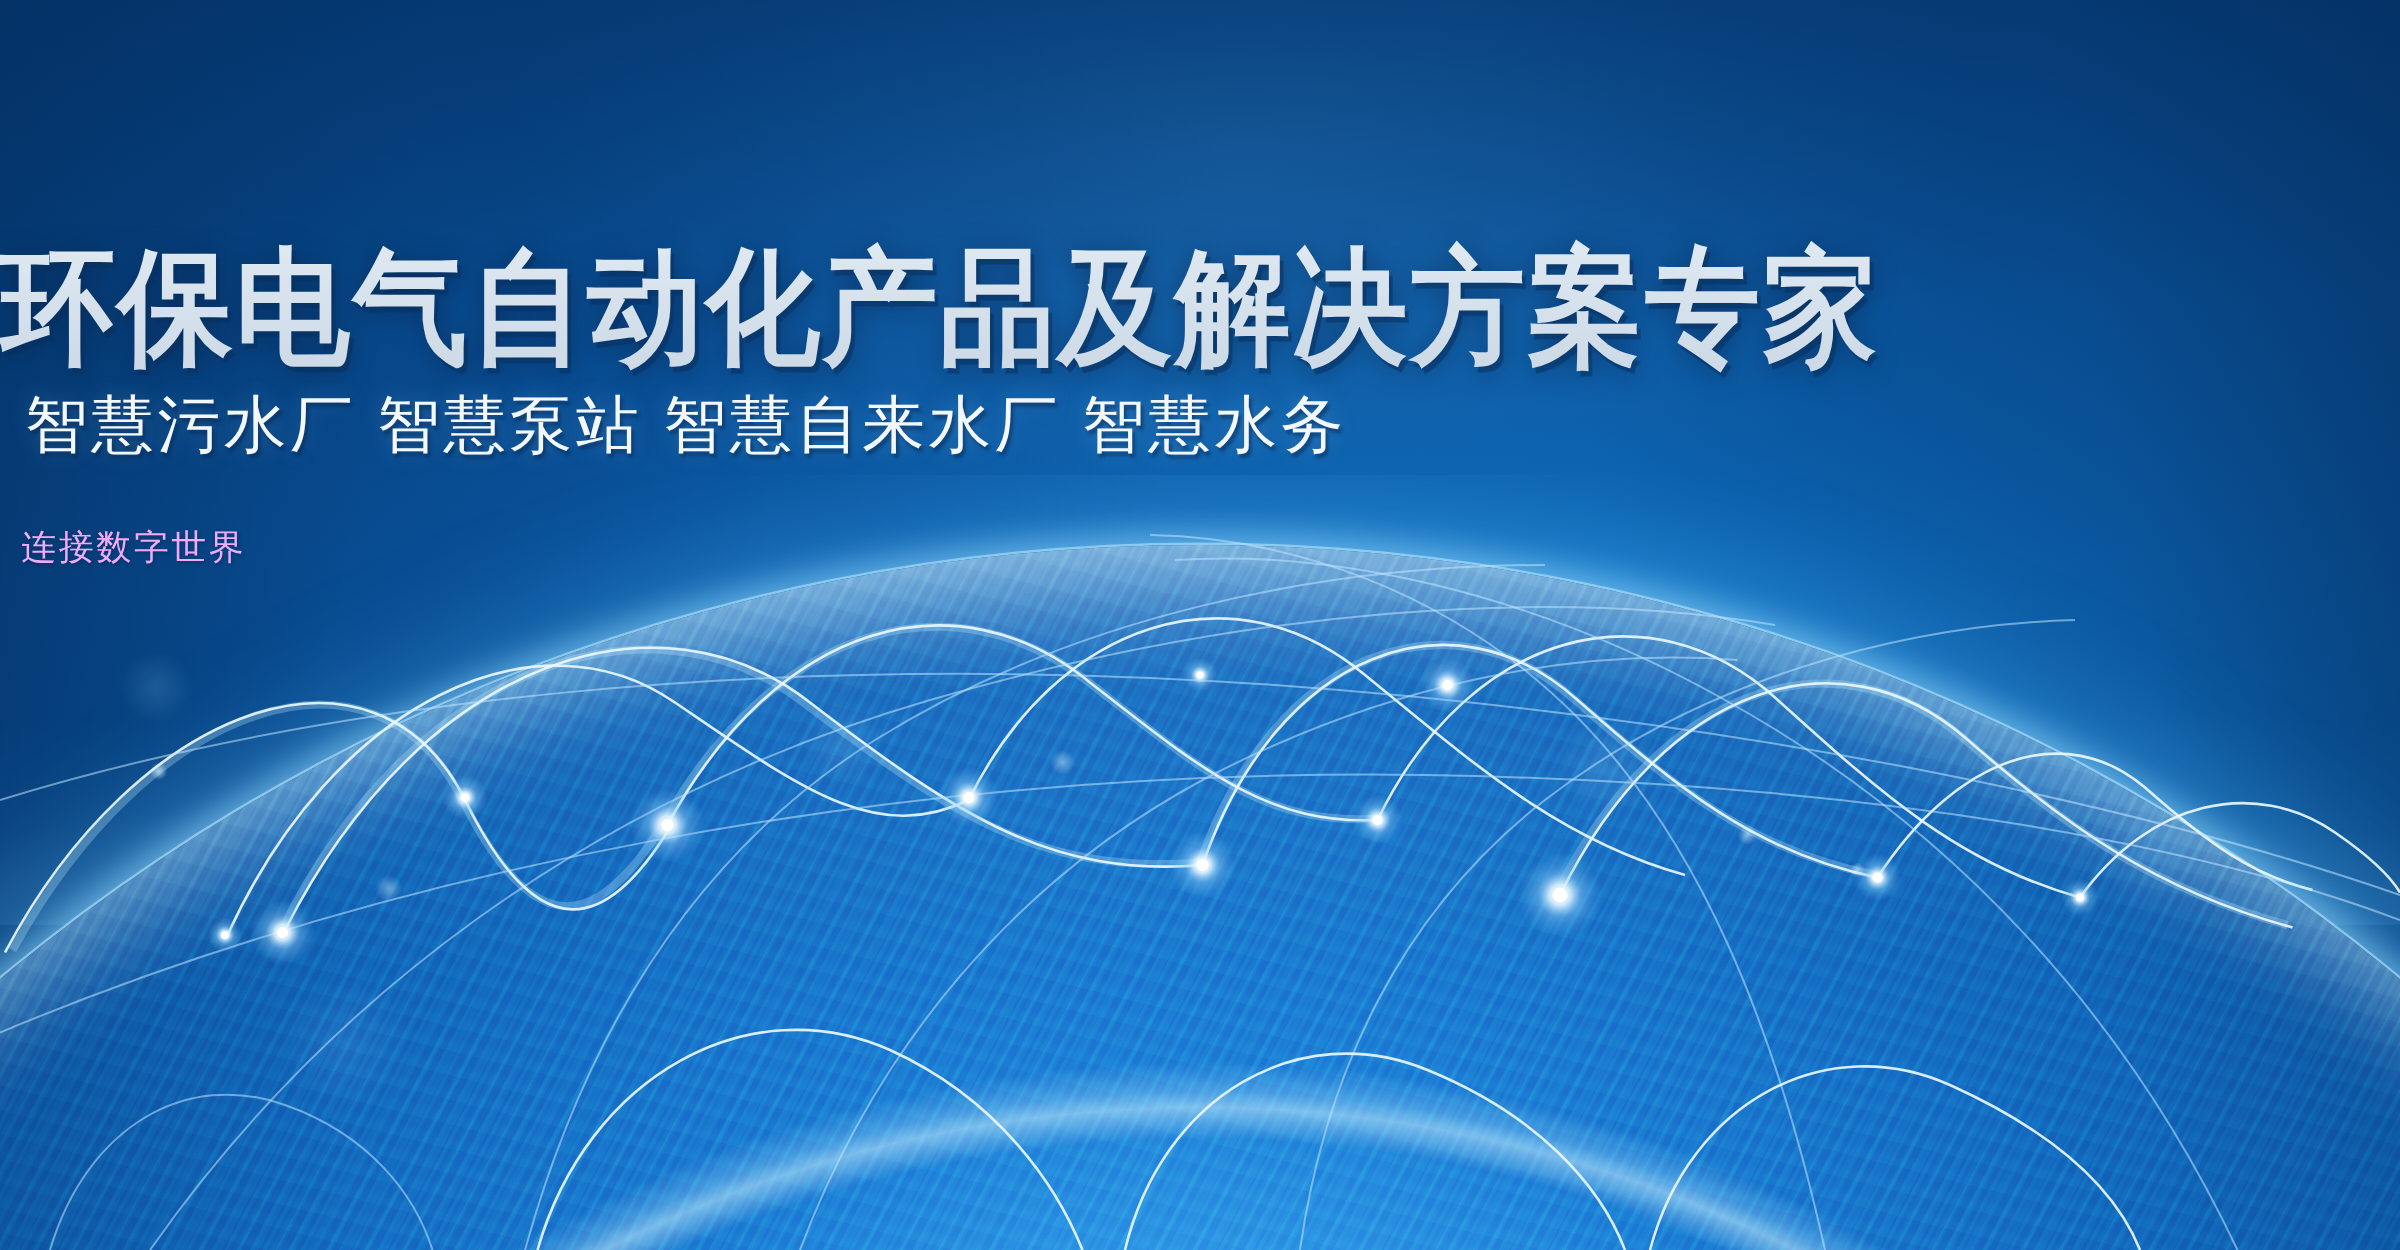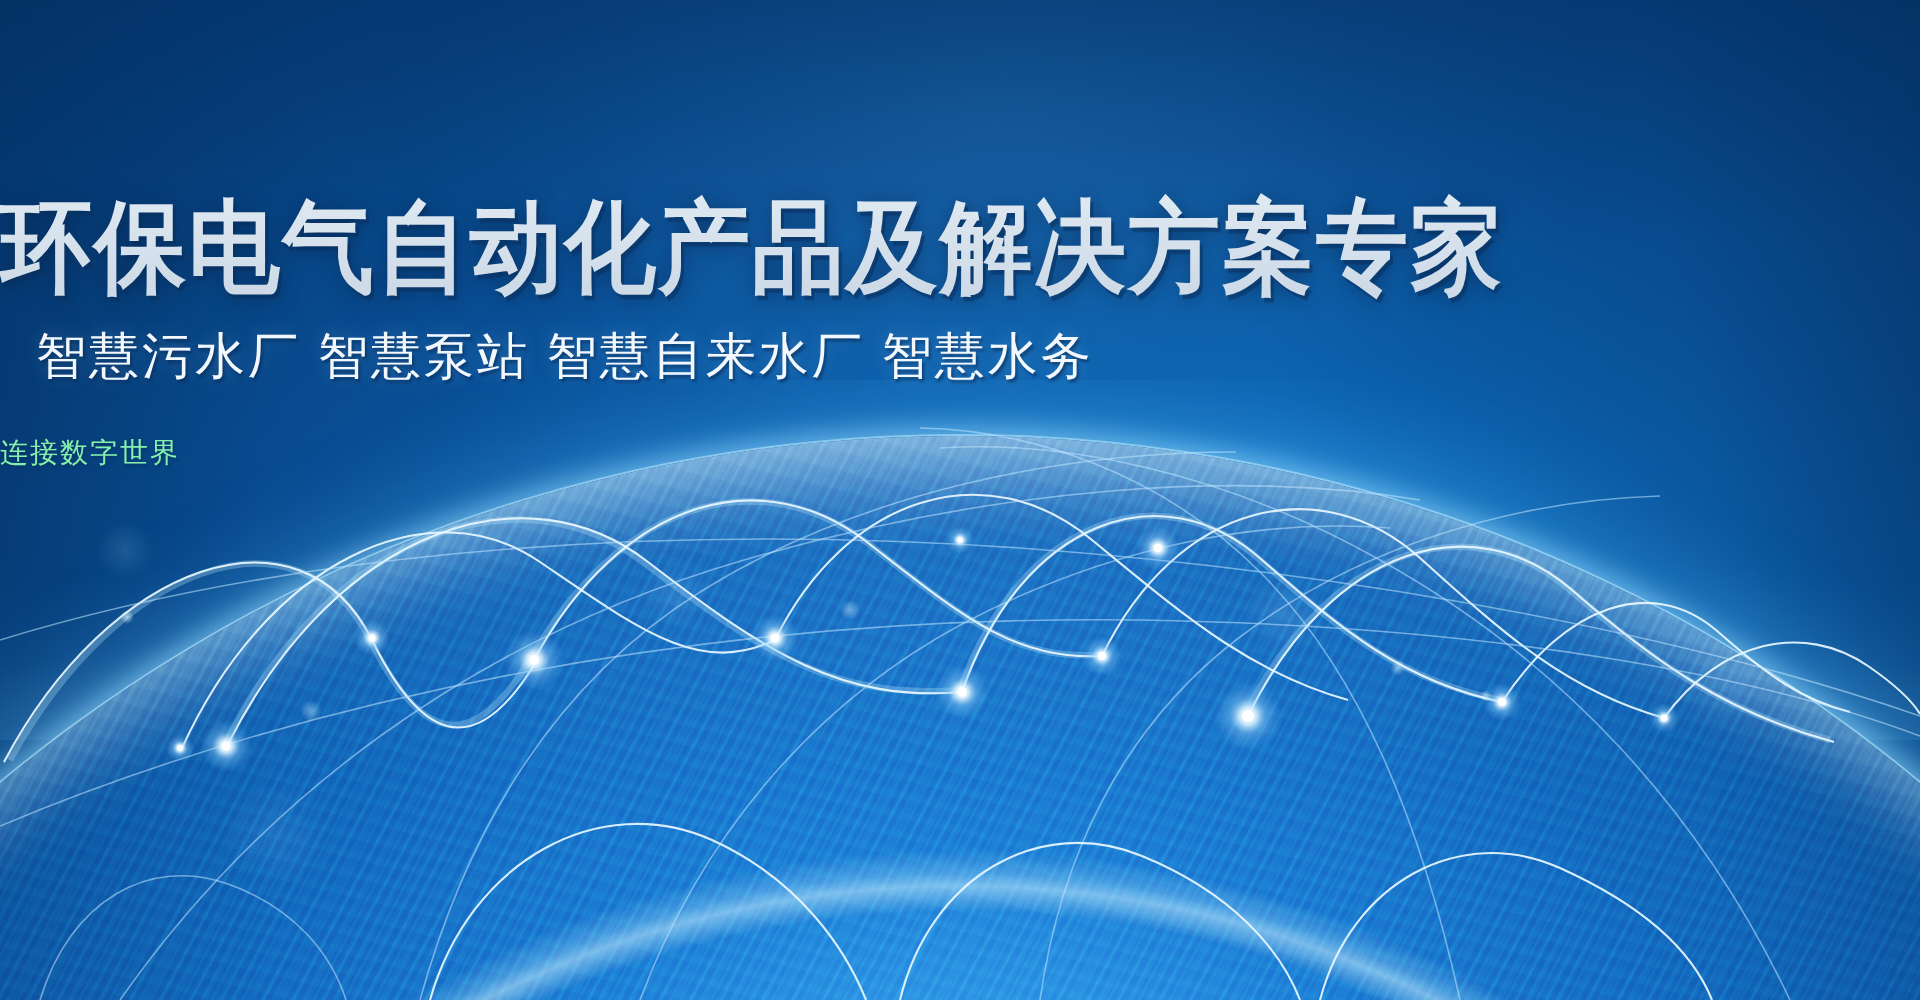--- a/index.html
+++ b/index.html
@@ -168,38 +168,38 @@
     color: #eef4fa;
     background: linear-gradient(180deg, #ffffff 0%, #f4f8fc 38%, #d9e4ee 74%, #ccd9e6 100%);
     -webkit-background-clip: text;
     background-clip: text;
     -webkit-text-fill-color: transparent;
     filter: drop-shadow(3px 4px 0 rgba(10,48,92,0.55)) drop-shadow(0 2px 10px rgba(4,32,70,0.45));
     transform: scaleY(1.1);
     transform-origin: top center;
   }
   .subline {
-    margin: 16px;
+    margin: 0;
     padding-top: 36px;
     font-size: 50px;
     line-height: 1.2;
     font-weight: 400;
     letter-spacing: 3px;
     color: #f2f8fd;
     text-shadow: 2px 3px 3px rgba(6,40,82,0.60), 0 0 18px rgba(180,225,255,0.25);
     padding-left: 20px;
   }
   .tagline {
-    margin: 0;
+    margin: 17px;
     padding-top: 34px;
     font-size: 28px;
     line-height: 1.2;
     font-weight: 400;
     letter-spacing: 2px;
-    color: #86efac;
+    color: #f0abfc;
     text-shadow: 1px 2px 3px rgba(6,40,82,0.55);
   }
 </style>
 </head>
 <body>
 
 <div class="banner">
 
   <div class="sky-base"></div>
   <div class="sky-highlight"></div>

